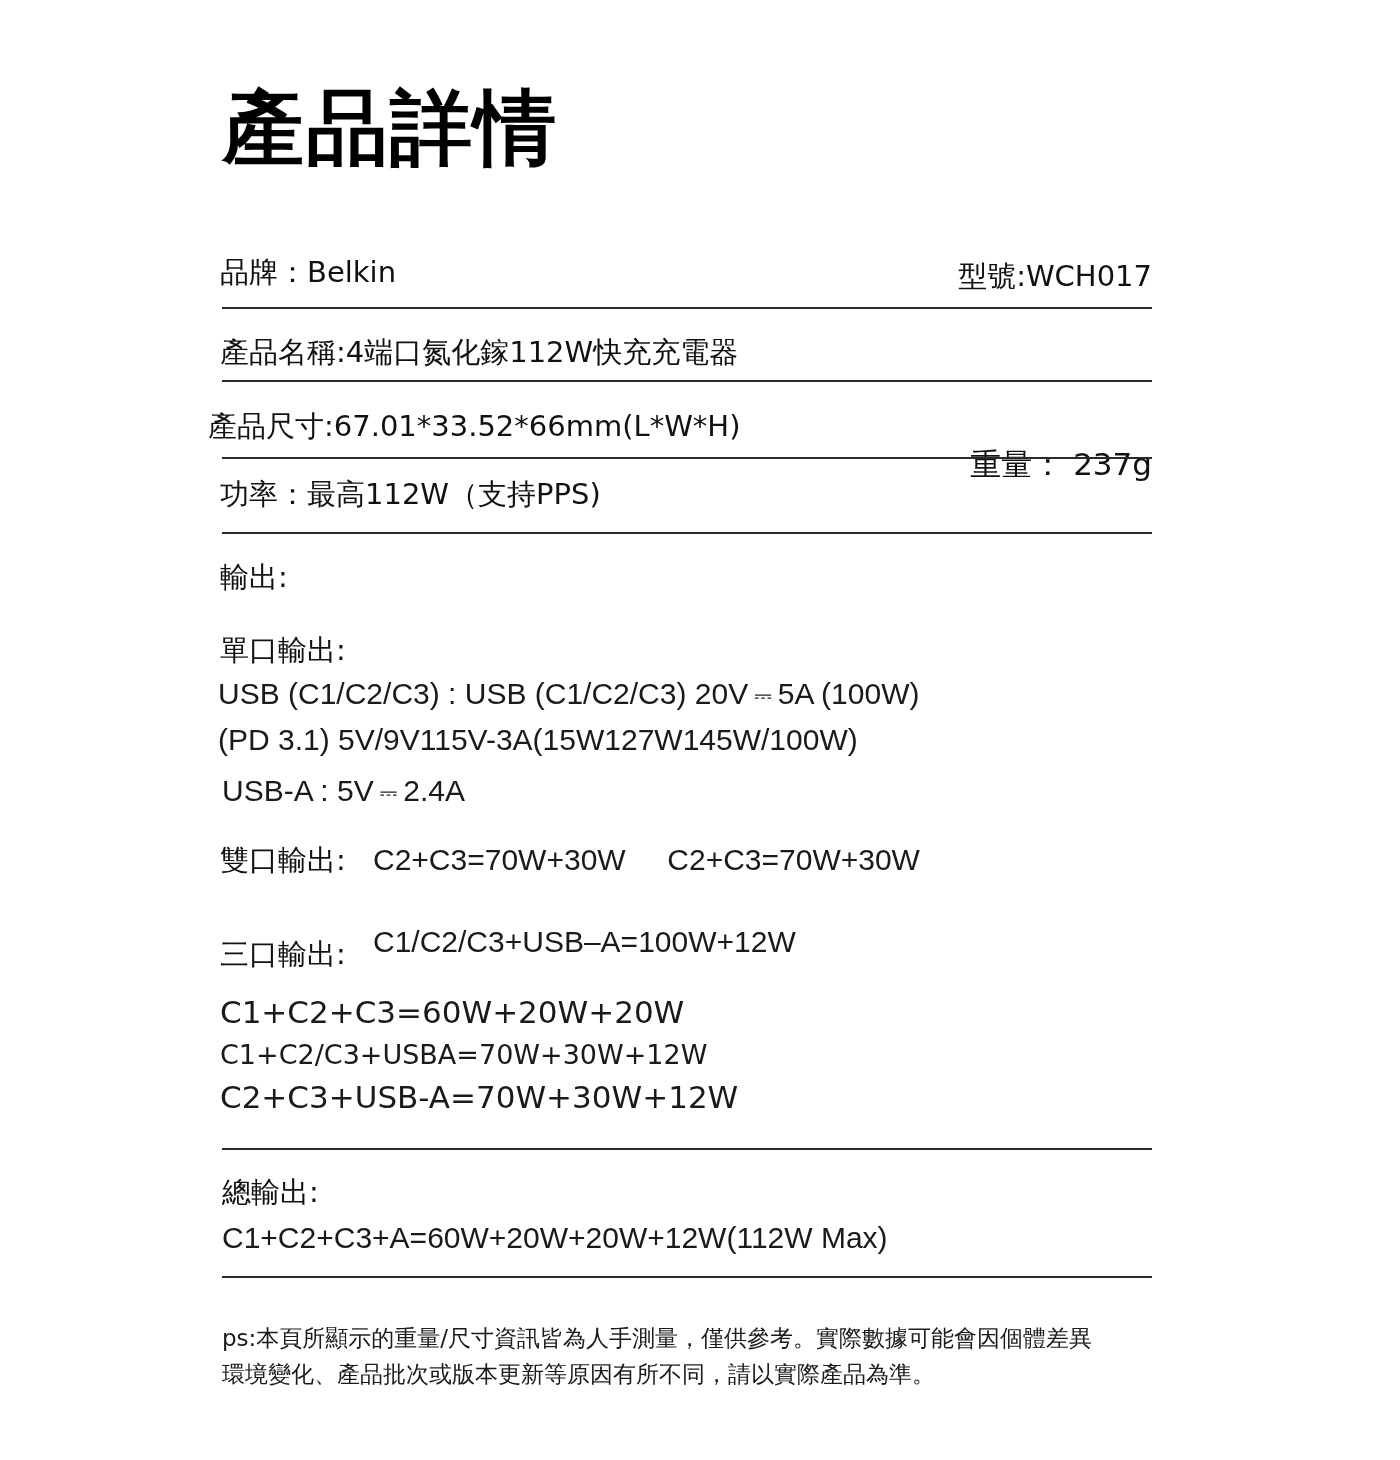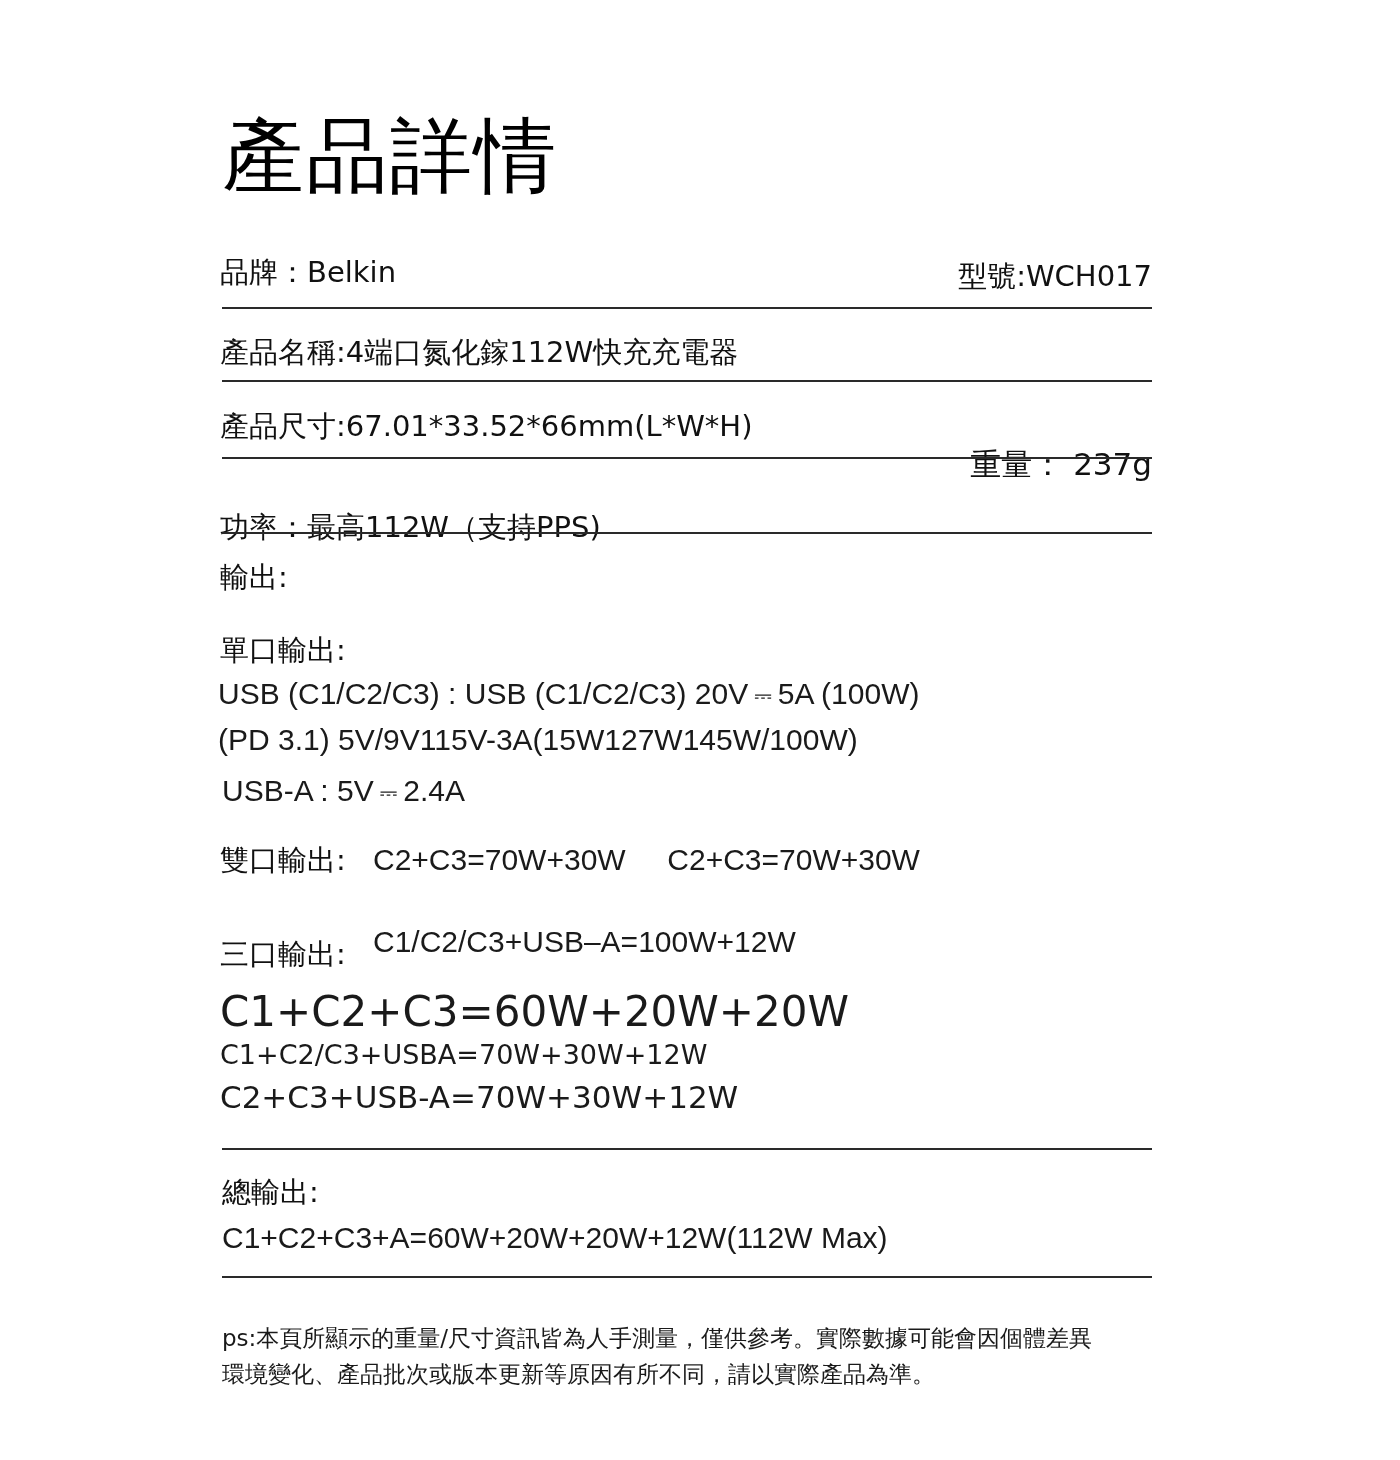--- a/index.html
+++ b/index.html
@@ -2,22 +2,22 @@
 <html><head>
 <meta charset="utf-8">
 <style>
   html, body { margin: 0; padding: 0; background: #ffffff; }
   body {
     width: 1400px; height: 1460px; position: relative; overflow: hidden;
     font-family: "DejaVu Sans", "Liberation Sans", sans-serif; color: #111111;
   }
   .abs { position: absolute; white-space: nowrap; }
   .title {
-    left: 222px; top: 78px; font-size: 82px; font-weight: normal; letter-spacing: 2px;
-    line-height: 100px; color: #000; margin-top: 28px;
+    left: 222px; top: 78px; font-size: 82px; font-weight: bold; letter-spacing: 2px;
+    line-height: 100px; color: #000;
   }
   .row-text { font-size: 29px; line-height: 40px; color: #111; }
   .right { right: 248px; text-align: right; }
   .rule { position: absolute; left: 222px; width: 930px; height: 2px; background: #2a2a2a; }
   .spec { font-size: 30px; line-height: 40px; color: #1a1a1a; }
   .cond { font-family: "Liberation Sans", sans-serif; transform-origin: left center; }
   .note { font-size: 23px; line-height: 36px; color: #1a1a1a; }
   .dc { display: inline-block; font-size: 22px; vertical-align: middle; margin: 0 6px; }
 </style>
 </head>
@@ -25,44 +25,44 @@
 
 <div class="abs title">產品詳情</div>
 
 <div class="abs row-text" style="left:220px; top:252px;">品牌：Belkin</div>
 <div class="abs row-text right" style="top:256px;">型號:WCH017</div>
 <div class="rule" style="top:307px;"></div>
 
 <div class="abs row-text" style="left:220px; top:332px;">產品名稱:4端口氮化鎵112W快充充電器</div>
 <div class="rule" style="top:380px;"></div>
 
-<div class="abs row-text" style="left:220px; top:406px;">產品尺寸:67.01*33.52*66mm(L*W*H)</div>
+<div class="abs row-text" style="left:208px; top:406px;">產品尺寸:67.01*33.52*66mm(L*W*H)</div>
 <div class="abs row-text right" style="top:406px; font-size:31px;margin-top:38px;">重量： 237g</div>
 <div class="rule" style="top:457px;"></div>
 
-<div class="abs row-text" style="left:220px; top:507px;">功率：最高112W（支持PPS)</div>
+<div class="abs row-text" style="left:220px; top:474px;">功率：最高112W（支持PPS)</div>
 <div class="rule" style="top:532px;"></div>
 
 <div class="abs row-text" style="left:220px; top:557px;">輸出:</div>
 
 <div class="abs row-text" style="left:220px; top:630px;">單口輸出:</div>
 <div class="abs spec cond" style="left:218px; top:674px;">
   <span>USB (C1/C2/C3) :   USB (C1/C2/C3)    20V</span><span class="dc">⎓</span><span>5A (100W)</span>
 </div>
 <div class="abs spec cond" style="left:218px; top:720px;">(PD 3.1) 5V/9V115V-3A(15W127W145W/100W)</div>
 <div class="abs spec cond" style="left:222px; top:771px;">
   <span>USB-A : 5V</span><span class="dc">⎓</span><span>2.4A</span>
 </div>
 
 <div class="abs row-text" style="left:220px; top:840px;">雙口輸出:</div>
 <div class="abs spec cond" style="left:373px; top:840px; white-space:pre;">C2+C3=70W+30W     C2+C3=70W+30W</div>
 <div class="abs spec cond" style="left:373px; top:882px;margin-top:40px;">C1/C2/C3+USB–A=100W+12W</div>
 
 <div class="abs row-text" style="left:220px; top:934px;">三口輸出:</div>
-<div class="abs spec" style="left:220px; top:992px; font-size:42px;">C1+C2+C3=60W+20W+20W</div>
+<div class="abs spec" style="left:220px; top:992px; font-size:31px;">C1+C2+C3=60W+20W+20W</div>
 <div class="abs spec" style="left:220px; top:1035px; font-size:27px;">C1+C2/C3+USBA=70W+30W+12W</div>
 <div class="abs spec" style="left:220px; top:1077px; font-size:31px;">C2+C3+USB-A=70W+30W+12W</div>
 
 <div class="rule" style="top:1148px;"></div>
 
 <div class="abs row-text" style="left:222px; top:1172px;">總輸出:</div>
 <div class="abs spec cond" style="left:222px; top:1218px;text-align:right;">C1+C2+C3+A=60W+20W+20W+12W(112W Max)</div>
 
 <div class="rule" style="top:1276px;"></div>
 

